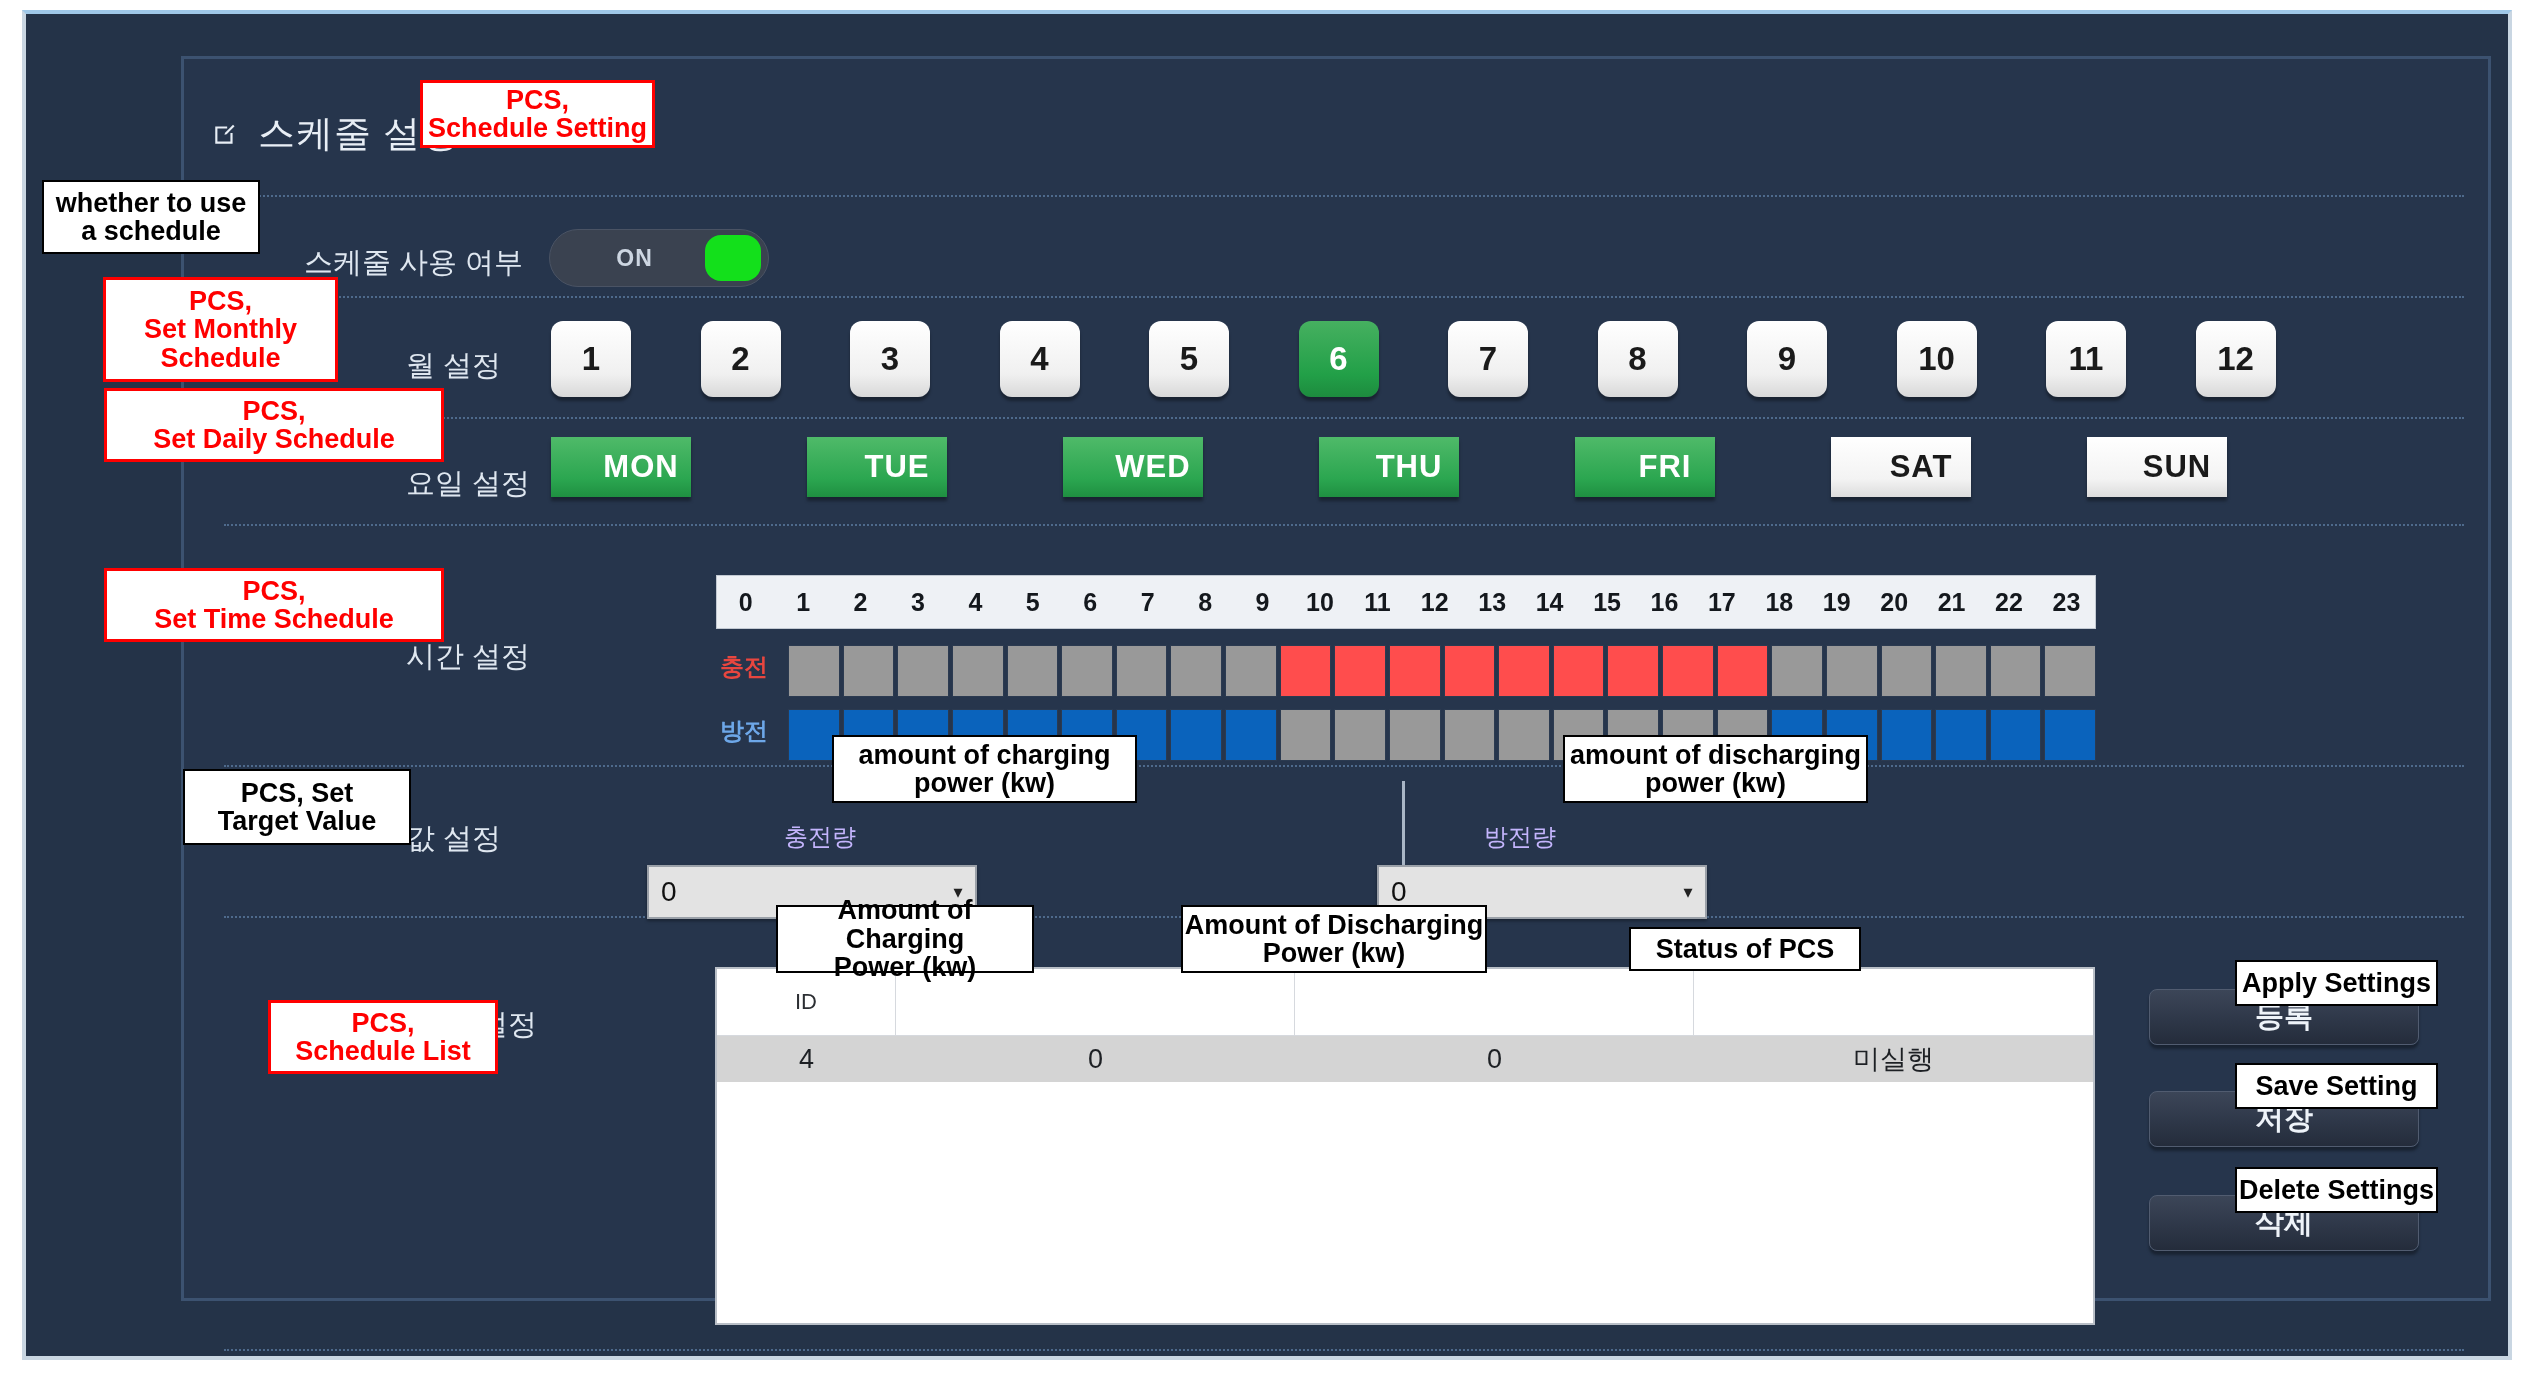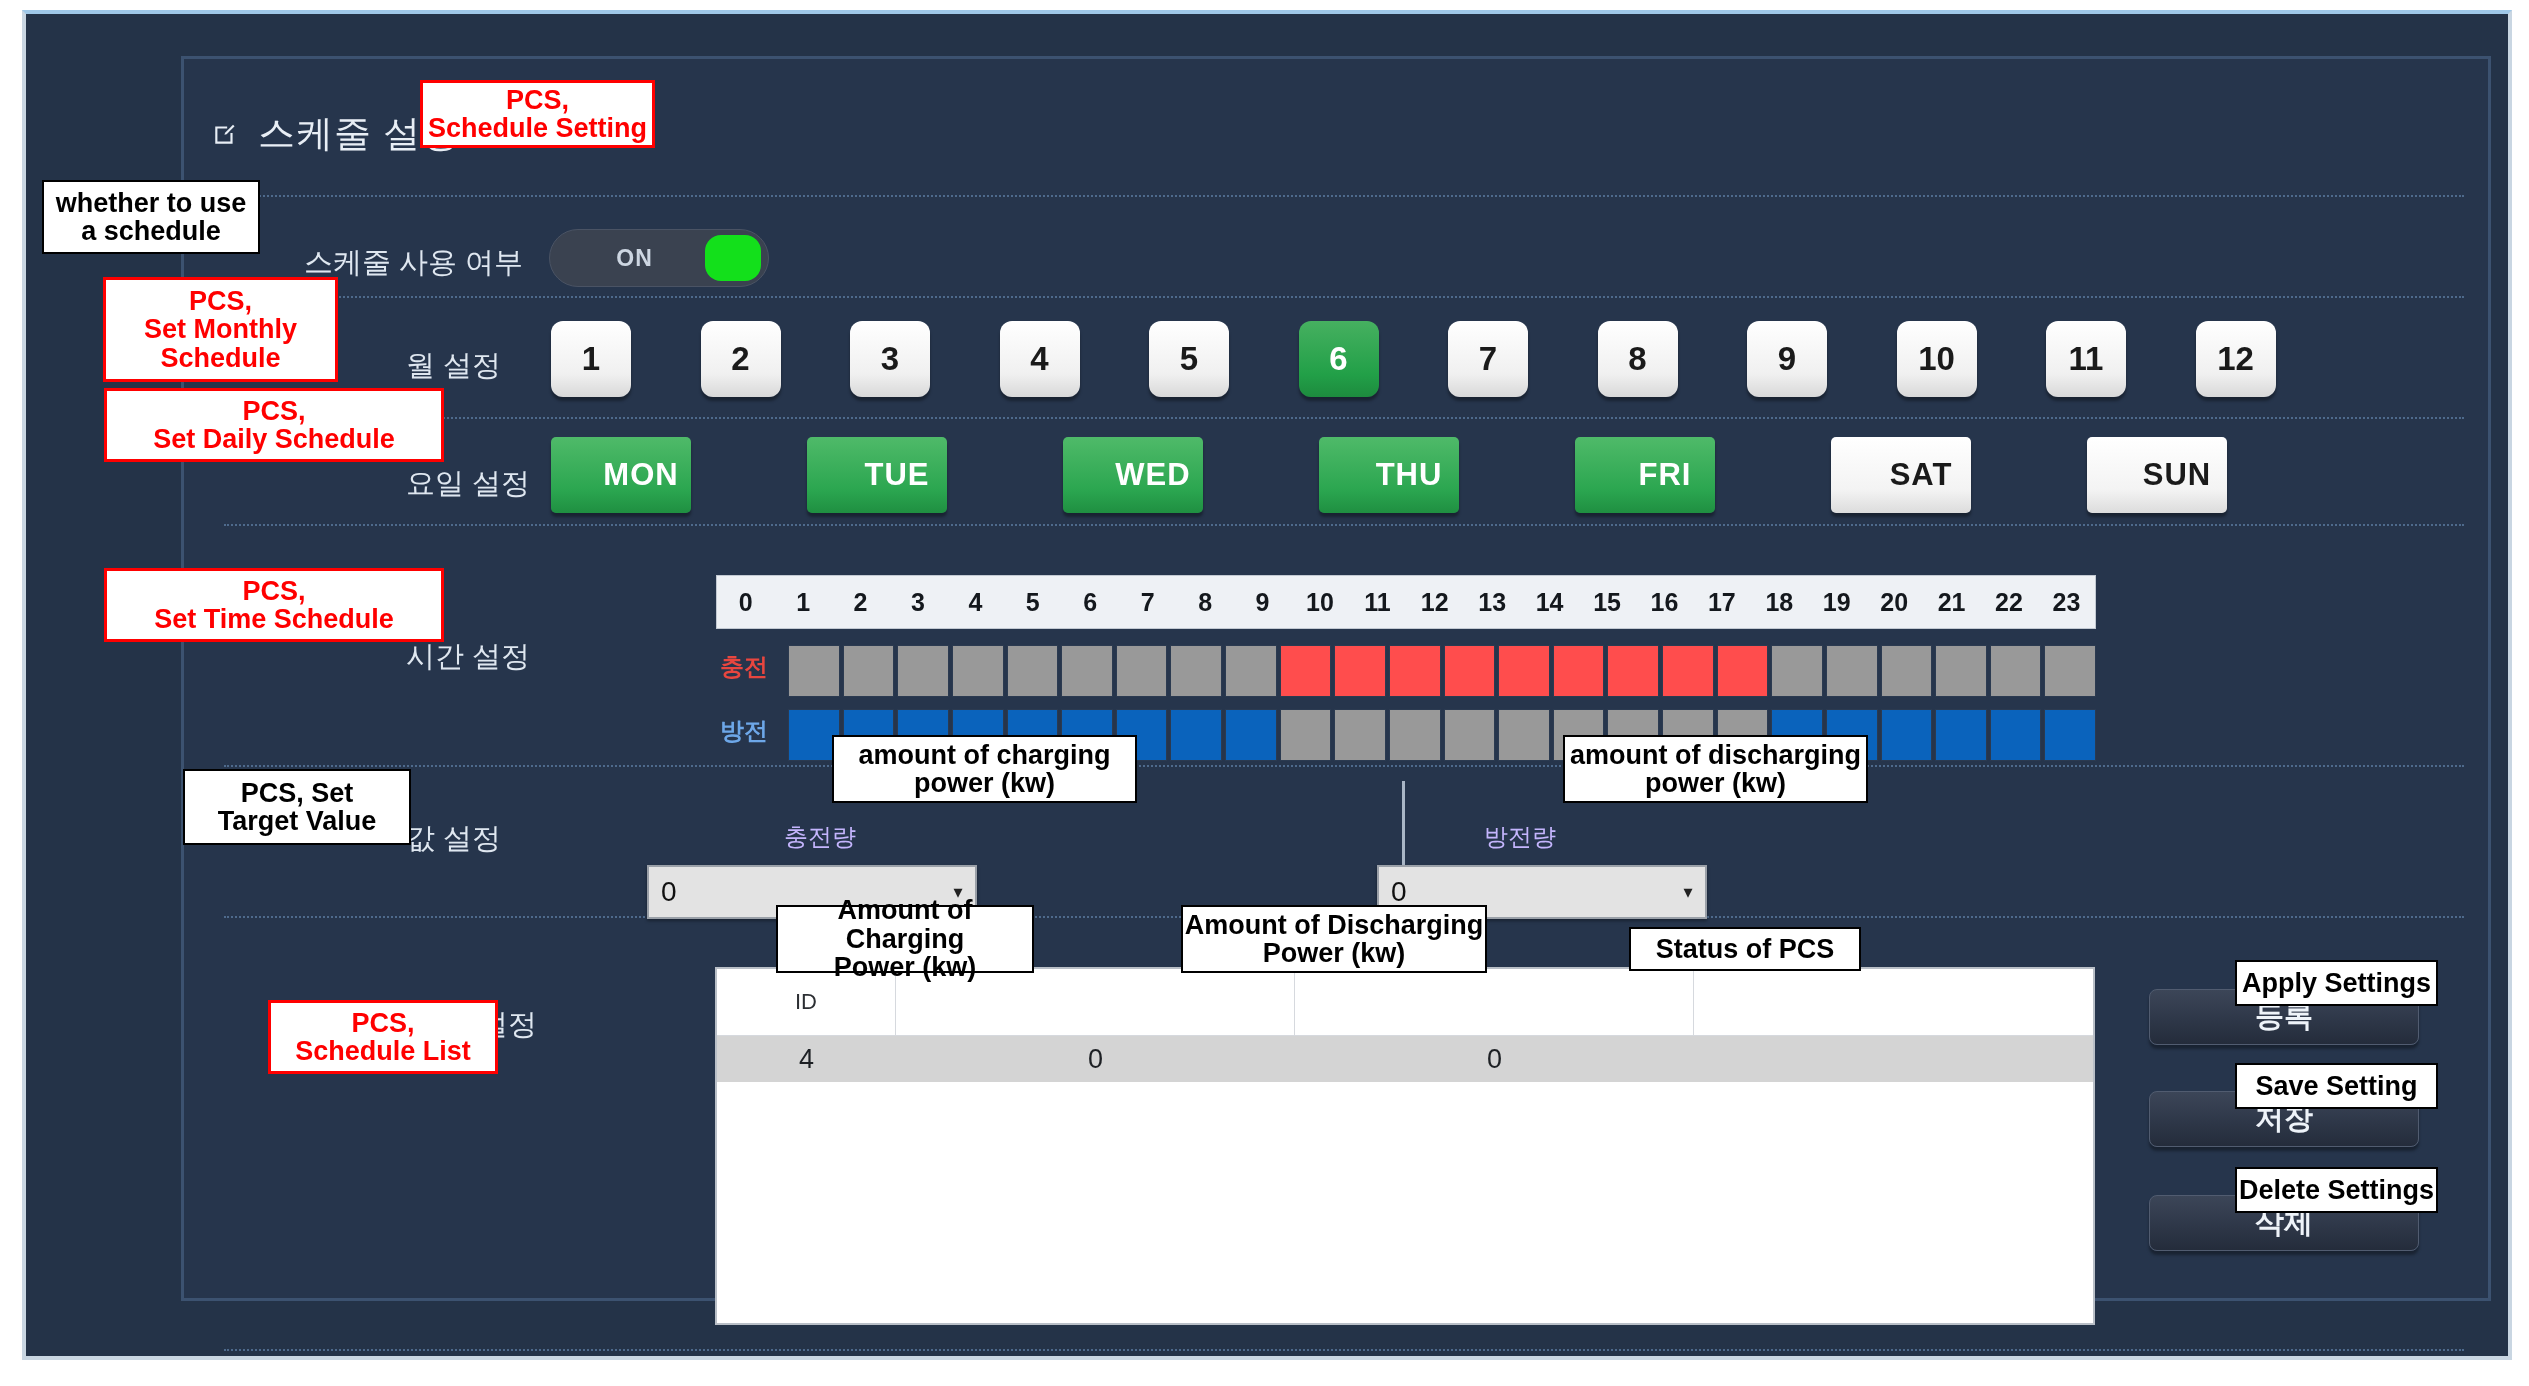--- a/index.html
+++ b/index.html
@@ -124,22 +124,22 @@
   }
   .month-btn.on {
     background: linear-gradient(#46b060, #22a048 70%, #1d8b3e);
     color: #ffffff;
     box-shadow: 0 4px 3px rgba(0,0,0,0.35);
   }
 
   
   .day-btn {
     position: absolute;
-    width: 140px; height: 76px;
-    border-radius: 5px;
+    width: 140px; height: 60px;
+    border-radius: 0;
     display: flex; align-items: center; justify-content: center;
     font-size: 31px; font-weight: bold;
     box-sizing: border-box;
     letter-spacing: 1px;
     padding-left: 40px;
   }
   .day-btn.off {
     background: linear-gradient(#ffffff, #f3f3f3 70%, #dcdcdc);
     color: #1a1a1a;
     box-shadow: 0 4px 3px rgba(0,0,0,0.35);
@@ -437,20 +437,21 @@
         <div class="th col-id">ID</div>
         <div class="th col-chg"></div>
         <div class="th col-dis"></div>
         <div class="th col-sts"></div>
       </div>
       <div id="list-body">
           <div class="list-row">
             <div class="td col-id">4</div>
             <div class="td col-chg">0</div>
             <div class="td col-dis">0</div>
+            <div class="td col-sts">미실행</div>
           </div>
         </div>
     </div>
 
     <div class="action-btn" style="left:1965px; top:930px">등록</div>
     <div class="action-btn" style="left:1965px; top:1032px">저장</div>
     <div class="action-btn" style="left:1965px; top:1136px">삭제</div>
 
   </div>
 </div>

